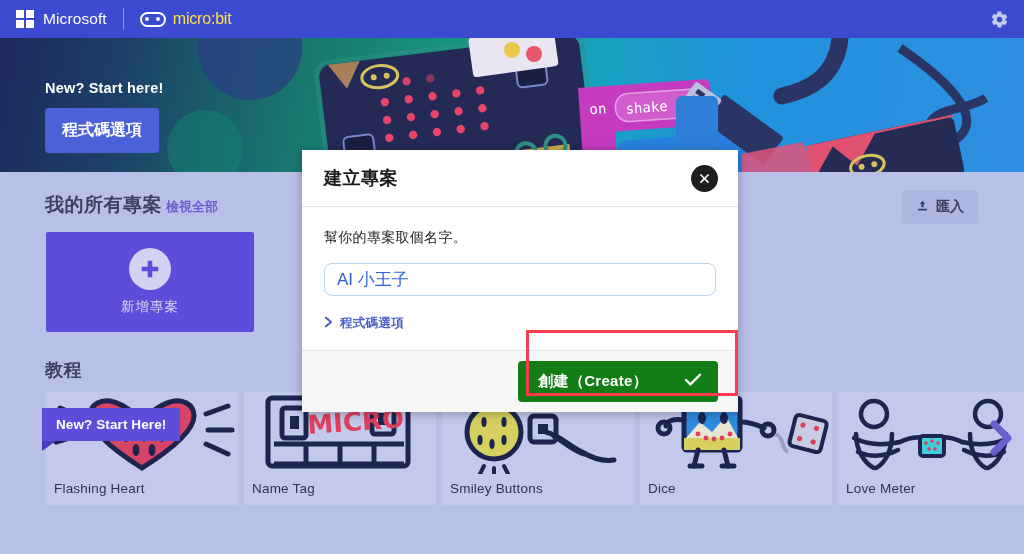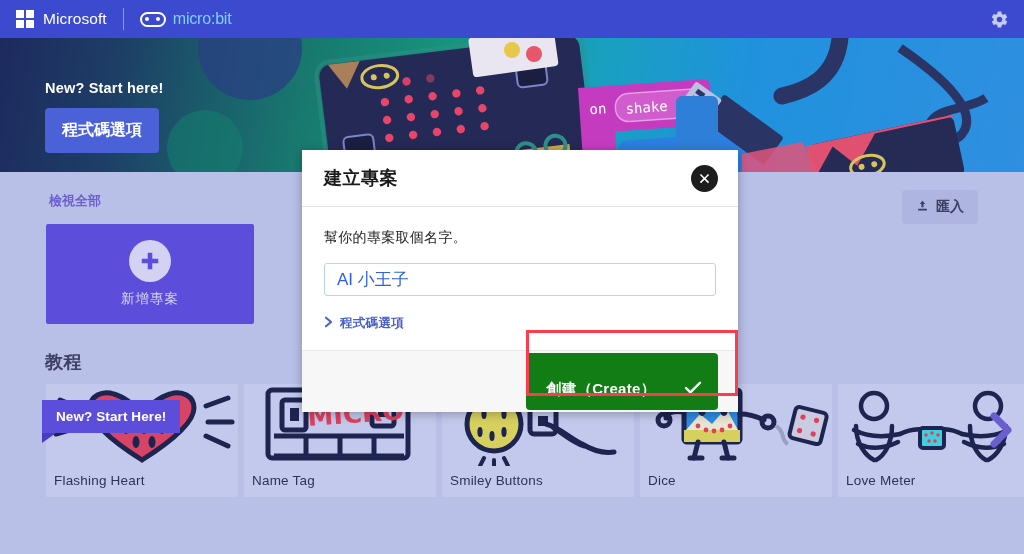--- a/index.html
+++ b/index.html
@@ -25,21 +25,21 @@
   .mb-mark {
     width: 26px; height: 15px; border: 2.2px solid #fff; border-radius: 8px;
     position: relative;
   }
   .mb-mark::before, .mb-mark::after {
     content: ""; position: absolute; top: 50%; transform: translateY(-50%);
     width: 4.2px; height: 4.2px; border-radius: 50%; background: #fff;
   }
   .mb-mark::before { left: 3.4px; }
   .mb-mark::after { right: 3.4px; }
-  .mb-word { color: #7dd3fc; font-size: 16px; letter-spacing: -.2px; text-align: right; }
+  .mb-word { color: #fde047; font-size: 16px; letter-spacing: -.2px; text-align: right; }
   .gear-btn {
     position: absolute; right: 10px; top: 50%; transform: translateY(-50%);
     width: 30px; height: 30px; display: flex; align-items: center; justify-content: center;
     cursor: pointer;
   }
 
   
   .hero {
     position: absolute; top: 38px; left: 0; width: 1024px; height: 134px;
     overflow: hidden;
@@ -116,35 +116,35 @@
   }
   .modal-title { font-size: 18px; font-weight: bold; color: #1a1a1a; letter-spacing: .5px; }
   .close-btn {
     width: 27px; height: 27px; border-radius: 50%; background: #1d1d1d;
     display: flex; align-items: center; justify-content: center; cursor: pointer;
   }
   .modal-body { padding: 22px 22px 18px 22px; }
   .modal-prompt { font-size: 14px; color: #222; letter-spacing: .3px; }
   .name-input {
     margin-top: 16px; width: 100%; height: 33px;
-    border: 1px solid #b9d4ec; border-radius: 3px;
+    border: 1px solid #b9d4ec; border-radius: 8px;
     padding: 0 12px; font-size: 17px; color: #2e5fe0;
     font-family: inherit; outline: none; background: #fff;
   }
   .code-options { margin-top: 18px; display: flex; align-items: center; gap: 7px; cursor: pointer; }
   .co-label { color: #4a5fc8; font-size: 12.5px; font-weight: bold; letter-spacing: .3px; }
   .modal-footer {
     height: 62px; background: #f7f7f7; border-top: 1px solid #e8e8e8;
     display: flex; align-items: center; justify-content: flex-end; padding-right: 20px;
     position: relative;
   }
   .create-btn {
-    display: flex; align-items: center; gap: 28px;
+    display: flex; align-items: center; gap: 36px;
     background: #127c15; color: #fff; border: none; border-radius: 4px;
-    padding: 27px 16px 11px 20px; font-size: 15px; font-weight: bold;
+    padding: 11px 16px 11px 20px; font-size: 15px; font-weight: bold;
     cursor: pointer; font-family: inherit; letter-spacing: .3px;
   }
   .highlight-box {
     position: absolute; right: 0px; top: -21px; width: 212px; height: 66px;
     border: 3.5px solid #fb3b4e; pointer-events: none; z-index: 70;
   }
 </style>
 </head>
 <body>
 
@@ -273,20 +273,21 @@
 
     <div class="hero-copy">
       <div class="hero-kicker">New? Start here!</div>
       <button class="hero-btn">程式碼選項</button>
     </div>
   </div>
 
   <div class="body-area">
 
     <div class="section-head">
+      <span class="section-title">我的所有專案</span>
       <span class="view-all">檢視全部</span>
     </div>
 
     <button class="import-btn">
       <span>
         <svg width="13" height="13" viewBox="0 0 24 24" fill="#3d3f63">
           <path d="M12 3l5 6h-3v6h-4V9H7l5-6zM4 18h16v3H4z"></path>
         </svg>
       </span>
       <span>匯入</span>

